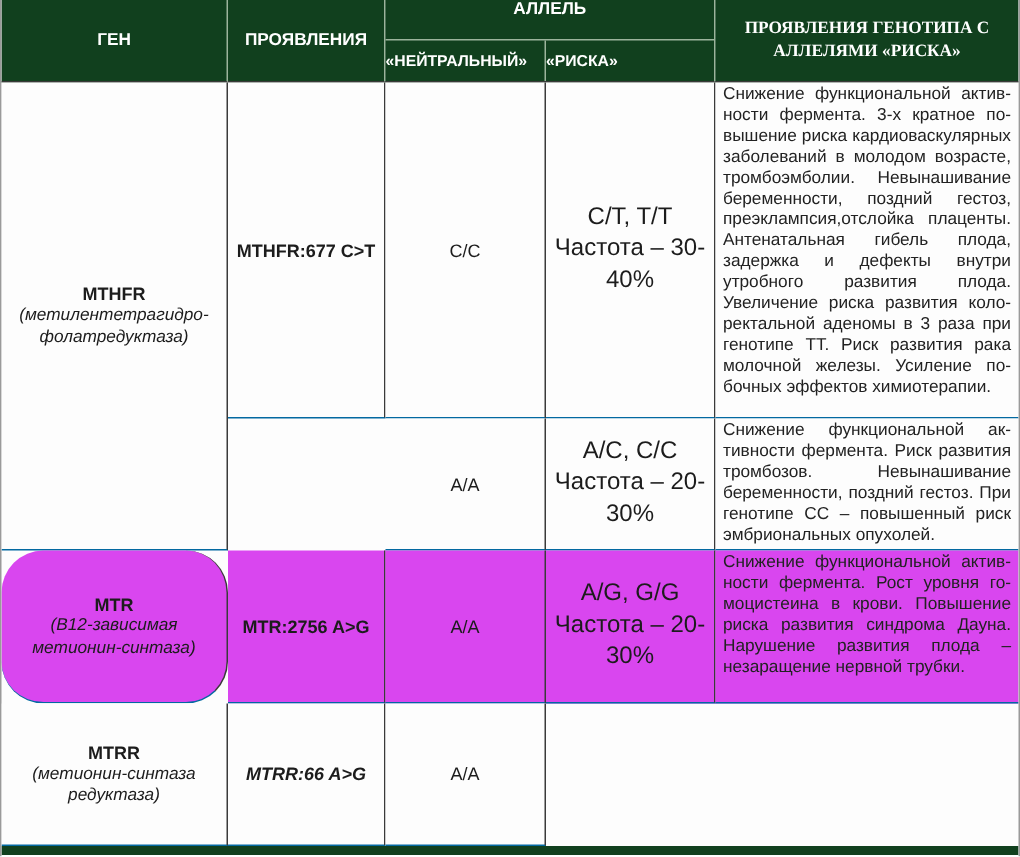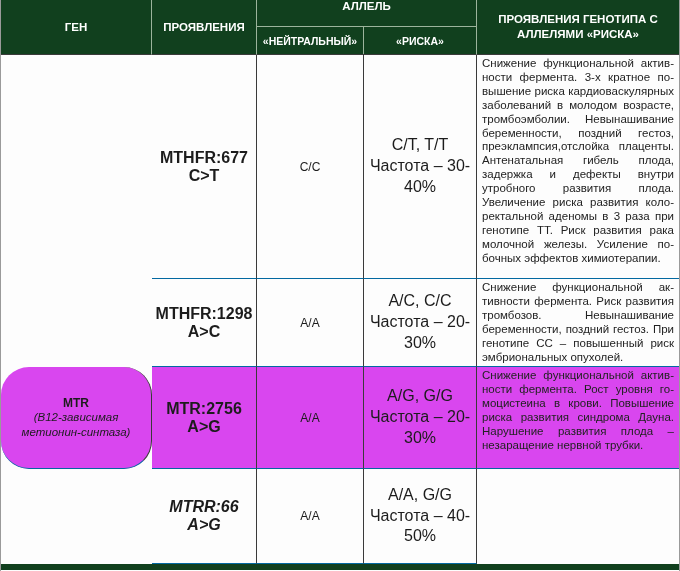--- a/index.html
+++ b/index.html
@@ -30,40 +30,40 @@
     border-bottom:1px solid #3a3a3a;
   }
   .h-light-r{border-right:1px solid #9cb49c;}
   .h-allele{flex-direction:column;align-items:stretch;justify-content:flex-start;padding:0;}
   .h-allele-title{
     height:27px;display:flex;justify-content:center;
     border-bottom:1px solid #9cb49c;
   }
   .h-allele-sub{flex:1;display:flex;}
   .h-sub{
-    display:flex;align-items:center;justify-content:center;
+    display:flex;align-items:center;justify-content:flex-start;
     font-size:10.5px;
   }
   .h-sub-neutral{width:107px;border-right:1px solid #9cb49c;}
   .h-sub-risk{flex:1;}
   .h-manifest{padding:0 8px;line-height:1.3;}
   
   .cell{
     background:#fdfdfd;
     border-right:1px solid #3a3a3a;
     border-bottom:1px solid #0369a1;
     display:flex;flex-direction:column;align-items:center;justify-content:center;
     text-align:center;
     font-size:12px;
     padding:2px;
   }
   .cell.hl{background:#d946ef;}
   .gene-name{font-weight:bold;font-size:12px;}
   .gene-sub{font-style:italic;font-size:11.5px;white-space:pre-line;line-height:1.25;}
-  .poly{font-weight:bold;font-size:16px;}
+  .poly{font-weight:bold;font-size:12px;}
   .risk-line{font-size:16px;line-height:1.3;}
   .manifest{
     align-items:stretch;justify-content:flex-start;
     text-align:justify;
     font-size:11.5px;
     line-height:13.9px;
     padding:2px 5px 2px 5px;
     border-right:none;
     hyphens:manual;
     color:#222222;
@@ -91,47 +91,54 @@
       </div>
       <div class="h-allele-sub">
         <div class="h-sub h-sub-neutral">
           <span>«НЕЙТРАЛЬНЫЙ»</span>
         </div>
         <div class="h-sub h-sub-risk">
           <span>«РИСКА»</span>
         </div>
       </div>
     </div>
-    <div class="hcell h-manifest" style="grid-column:5;grid-row:1;">
+    <div class="hcell h-manifest" style="grid-column:5;grid-row:1;font-family:Liberation Serif, serif;">
       <span>ПРОЯВЛЕНИЯ ГЕНОТИПА С АЛЛЕЛЯМИ «РИСКА»</span>
     </div>
 
+    <div class="cell" style="grid-column:1;grid-row:2/4;">
+      <div class="gene-name">MTHFR</div>
+      <div class="gene-sub">(метилентетрагидро-
+фолатредуктаза)</div>
+    </div>
     <div class="cell hl" style="grid-column:1;grid-row:4;border-radius:28px;">
       <div class="gene-name">MTR</div>
       <div class="gene-sub">(В12-зависимая
 метионин-синтаза)</div>
+    </div>
+    <div class="cell" style="grid-column:1;grid-row:5;">
+      <div class="gene-name">MTRR</div>
+      <div class="gene-sub">(метионин-синтаза
+редуктаза)</div>
     </div>
 
     <div class="cell" style="grid-column:2;grid-row:2;">
       <span class="poly">MTHFR:677 C&gt;T</span>
     </div>
     <div class="cell" style="grid-column:3;grid-row:2;">
       <span>C/C</span>
     </div>
     <div class="cell" style="grid-column:4;grid-row:2;">
       <span class="risk-line">C/T, T/T</span>
       <span class="risk-line">Частота – 30-40%</span>
     </div>
     <div class="cell manifest" style="grid-column:5;grid-row:2;">
       <span>Снижение функциональной актив­ности фермента. 3-х кратное по­вышение риска кардиоваскуляр­ных заболеваний в молодом воз­расте, тромбоэмболии. Невына­шивание беременности, поздний гестоз, преэклампсия,отслойка плаценты. Антенатальная гибель плода, задержка и дефекты вну­три утробного развития плода. Увеличение риска развития коло­ректальной аденомы в 3 раза при генотипе ТТ. Риск развития рака молочной железы. Усиление по­бочных эффектов химиотерапии.</span>
     </div>
 
-    <div class="cell" style="grid-column:2;grid-row:3;">
-      <span class="poly">MTHFR:1298 A&gt;C</span>
-    </div>
     <div class="cell" style="grid-column:3;grid-row:3;">
       <span>A/A</span>
     </div>
     <div class="cell" style="grid-column:4;grid-row:3;">
       <span class="risk-line">A/C, C/C</span>
       <span class="risk-line">Частота – 20-30%</span>
     </div>
     <div class="cell manifest" style="grid-column:5;grid-row:3;">
       <span>Снижение функциональной ак­тивности фермента. Риск разви­тия тромбозов. Невынашивание беременности, поздний гестоз. При генотипе СС – повышенный риск эмбриональных опухолей.</span>
     </div>
@@ -149,20 +156,16 @@
     <div class="cell manifest hl" style="grid-column:5;grid-row:4;">
       <span>Снижение функциональной актив­ности фермента. Рост уровня го­моцистеина в крови. Повышение риска развития синдрома Дау­на. Нарушение развития плода – незаращение нервной трубки.</span>
     </div>
 
     <div class="cell" style="grid-column:2;grid-row:5;font-style:italic;">
       <span class="poly">MTRR:66 A&gt;G</span>
     </div>
     <div class="cell" style="grid-column:3;grid-row:5;">
       <span>A/A</span>
     </div>
-    <div class="cell" style="grid-column:4;grid-row:5;">
-      <span class="risk-line">A/A, G/G</span>
-      <span class="risk-line">Частота – 40-50%</span>
-    </div>
 
     <div class="bottom-bar" style="grid-row:6;"></div>
   </div>
 </div>
 
 </body></html>

